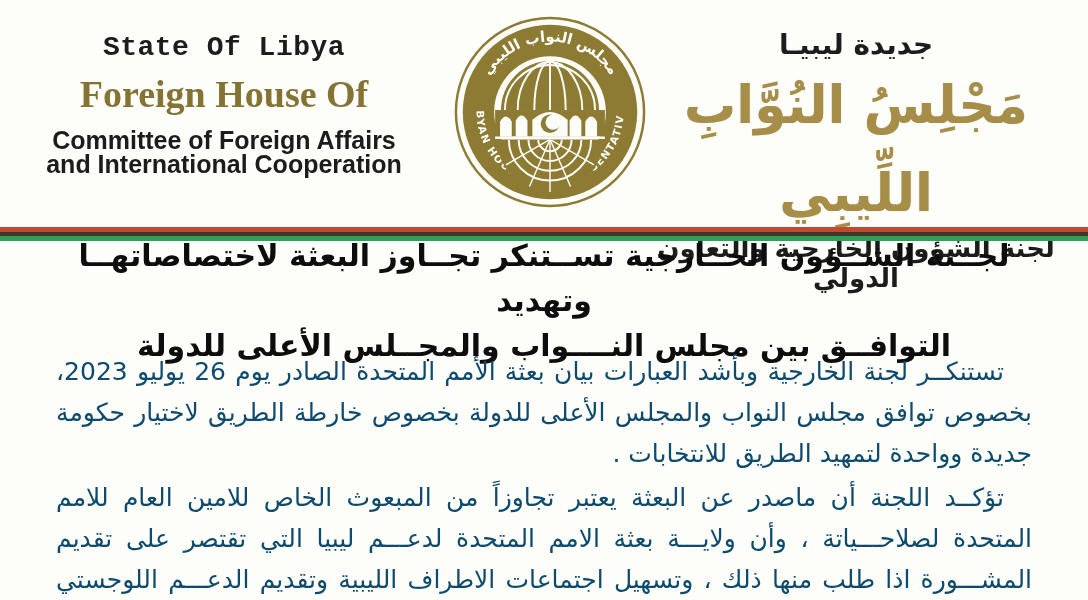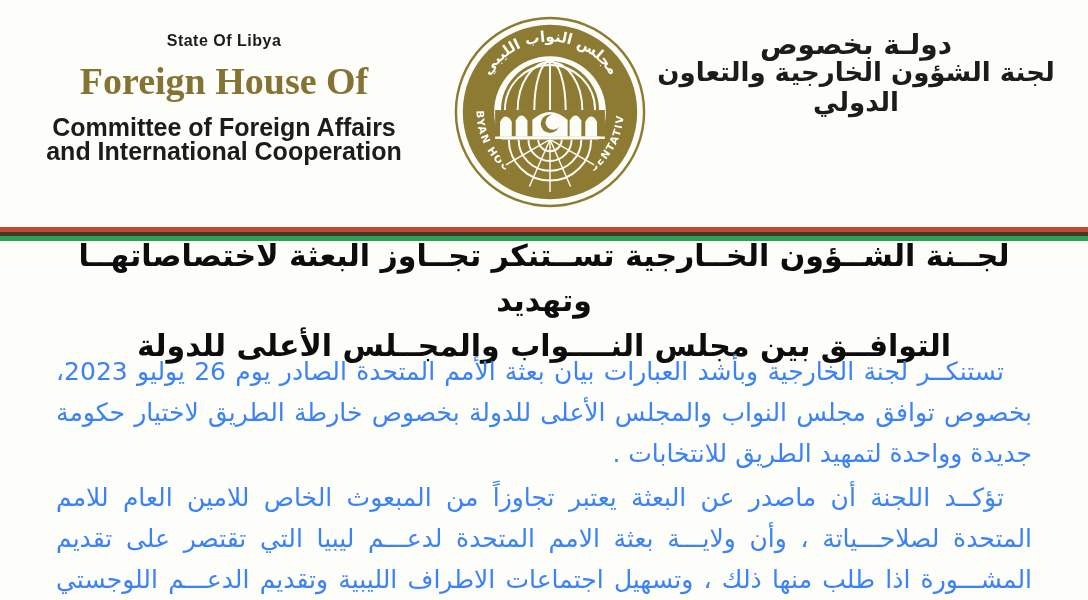--- a/index.html
+++ b/index.html
@@ -6,22 +6,22 @@
   body{background:#e8e8e8;font-family:"DejaVu Sans",sans-serif;}
   .page{
     position:relative;width:1088px;height:600px;margin:0 auto;
     background:#fdfdfa;overflow:hidden;color:#161616;
   }
   
   .hdr-left{
     position:absolute;left:38px;top:32px;width:372px;text-align:center;
   }
   .hdr-left .state{
-    font-family:Liberation Sans, sans-serif;font-weight:bold;
-    font-size:16px;letter-spacing:.5px;color:#1c1c1c;
+    font-family:Liberation Mono, monospace;font-weight:bold;
+    font-size:28px;letter-spacing:.5px;color:#1c1c1c;
   }
   .hdr-left .house{
     font-family:"Liberation Serif","DejaVu Serif",serif;font-weight:bold;
     font-size:38px;line-height:43px;color:#857334;margin-top:10px;
   }
   .hdr-left .committee{
     font-family:"Liberation Sans",sans-serif;font-weight:bold;
     font-size:25px;line-height:24px;color:#1c1c1c;margin-top:12px;
   }
   .hdr-logo{position:absolute;left:452px;top:14px;width:196px;height:196px;}
@@ -39,21 +39,21 @@
   .rule .r{height:5px;}
   .rule .k{height:4px;}
   .rule .g{height:5px;}
   
   .stmt-title{
     position:absolute;left:40px;top:233px;width:1008px;direction:rtl;
     text-align:center;font-weight:bold;font-size:30px;line-height:45px;color:#0d0d0d;
   }
   .para{
     position:absolute;left:56px;width:976px;direction:rtl;
-    text-align:justify;font-size:25px;line-height:41px;color:#3b82f6;
+    text-align:justify;font-size:25px;line-height:41px;color:#0c4a6e;
     text-indent:28px;
   }
   .para.p1{top:351px;}
   .para.p2{top:477px;}
 </style>
 </head>
 <body>
 
 <div class="page">
 
@@ -128,21 +128,22 @@
           <line x1="100" y1="128" x2="79" y2="176" stroke-width="1.5"></line>
           <line x1="100" y1="128" x2="100" y2="182" stroke-width="1.5"></line>
           <line x1="100" y1="128" x2="121" y2="176" stroke-width="1.5"></line>
           <line x1="100" y1="128" x2="145" y2="154" stroke-width="1.5"></line>
         </g>
       </g>
     </svg>
   </div>
 
   <div class="hdr-right">
-    <div class="state-ar">دولـة بخصوص</div>
+    <div class="state-ar">جديدة ليبيـا</div>
+    <div class="house-ar">مَجْلِسُ النُوَّابِ اللِّيبِي</div>
     <div class="committee-ar">لجنة الشؤون الخارجية والتعاون الدولي</div>
   </div>
 
   <div class="rule">
     <div class="r" style="background:#c04b33;"></div>
     <div class="k" style="background:#41392b;"></div>
     <div class="g" style="background:#2f9e57;"></div>
   </div>
 
   <div class="stmt-title">

